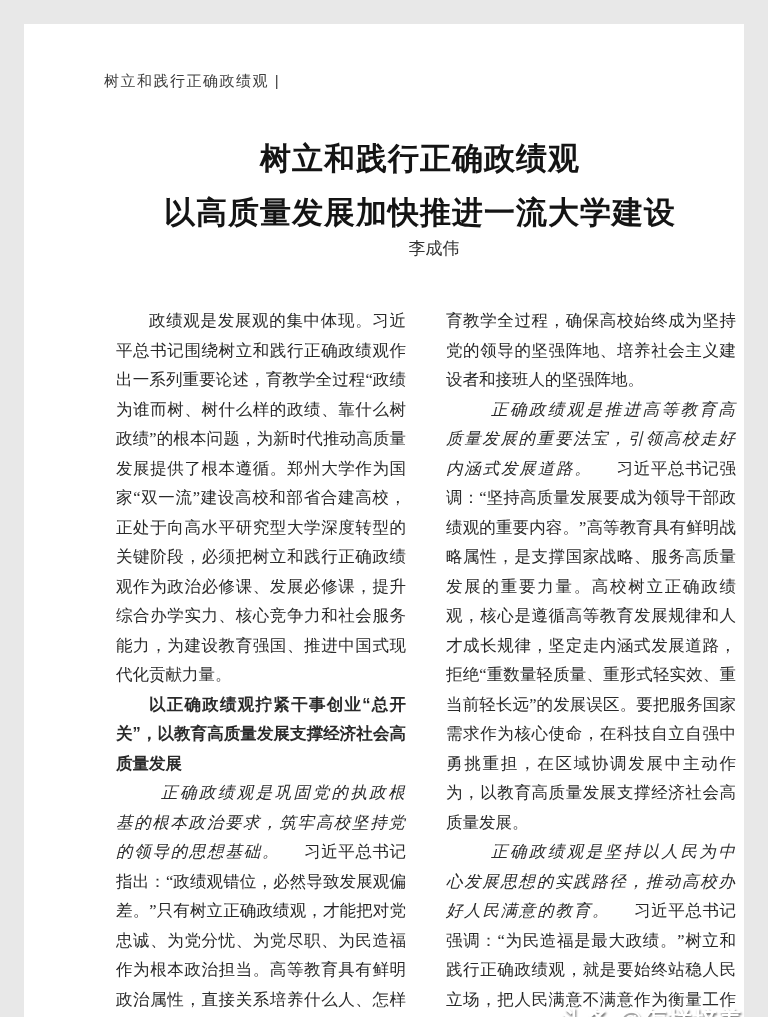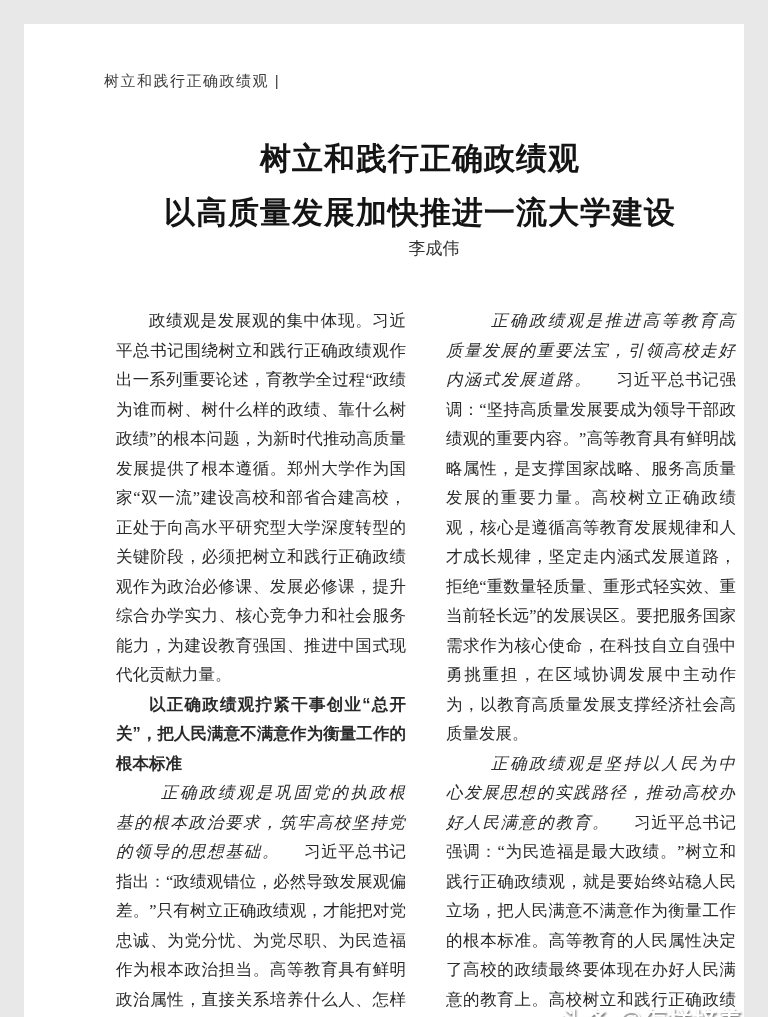--- a/index.html
+++ b/index.html
@@ -116,25 +116,26 @@
     <div>树立和践行正确政绩观</div>
     <div>以高质量发展加快推进一流大学建设</div>
   </div>
 
   <div class="author">李成伟</div>
 
   <div class="columns">
 
     <div class="col">
       <p class="indent">政绩观是发展观的集中体现。习近平总书记围绕树立和践行正确政绩观作出一系列重要论述，育教学全过程“政绩为谁而树、树什么样的政绩、靠什么树政绩”的根本问题，为新时代推动高质量发展提供了根本遵循。郑州大学作为国家“双一流”建设高校和部省合建高校，正处于向高水平研究型大学深度转型的关键阶段，必须把树立和践行正确政绩观作为政治必修课、发展必修课，提升综合办学实力、核心竞争力和社会服务能力，为建设教育强国、推进中国式现代化贡献力量。</p>
-      <h2 class="subhead indent">以正确政绩观拧紧干事创业“总开关”，把人民满意不满意作为衡量工作的根本标准</h2>
+      <h2 class="subhead indent">以正确政绩观拧紧干事创业“总开关”，以教育高质量发展支撑经济社会高质量发展</h2>
       <p class="indent"><span class="lead">正确政绩观是巩固党的执政根基的根本政治要求，筑牢高校坚持党的领导的思想基础。</span><span>习近平总书记指出：“政绩观错位，必然导致发展观偏差。”只有树立正确政绩观，才能把对党忠诚、为党分忧、为党尽职、为民造福作为根本政治担当。高等教育具有鲜明政治属性，直接关系培养什么人、怎样培养人、为谁培养人的根本问题，必须将政治标准摆在首位。要坚持和加强党对学校工作的全面领导，把党的领导融入立德树人、学科建设、科研创新、社会服务各环节，把思想政治工作贯穿教</span></p>
     </div>
 
     <div class="col">
+      <p>育教学全过程，确保高校始终成为坚持党的领导的坚强阵地、培养社会主义建设者和接班人的坚强阵地。</p>
       <p class="indent"><span class="lead">正确政绩观是推进高等教育高质量发展的重要法宝，引领高校走好内涵式发展道路。</span><span>习近平总书记强调：“坚持高质量发展要成为领导干部政绩观的重要内容。”高等教育具有鲜明战略属性，是支撑国家战略、服务高质量发展的重要力量。高校树立正确政绩观，核心是遵循高等教育发展规律和人才成长规律，坚定走内涵式发展道路，拒绝“重数量轻质量、重形式轻实效、重当前轻长远”的发展误区。要把服务国家需求作为核心使命，在科技自立自强中勇挑重担，在区域协调发展中主动作为，以教育高质量发展支撑经济社会高质量发展。</span></p>
       <p class="indent"><span class="lead">正确政绩观是坚持以人民为中心发展思想的实践路径，推动高校办好人民满意的教育。</span><span>习近平总书记强调：“为民造福是最大政绩。”树立和践行正确政绩观，就是要始终站稳人民立场，把人民满意不满意作为衡量工作的根本标准。高等教育的人民属性决定了高校的政绩最终要体现在办好人民满意的教育上。高校树立和践行正确政绩观，要始终把师生利益放在首要位置，解决人民群众在高等教育领</span></p>
     </div>
 
   </div>
 
   <div class="footer">
     <span class="page-num">26</span>
     <span class="journal-name">河南组工通讯</span>
     <span class="issue">2026.3</span>

